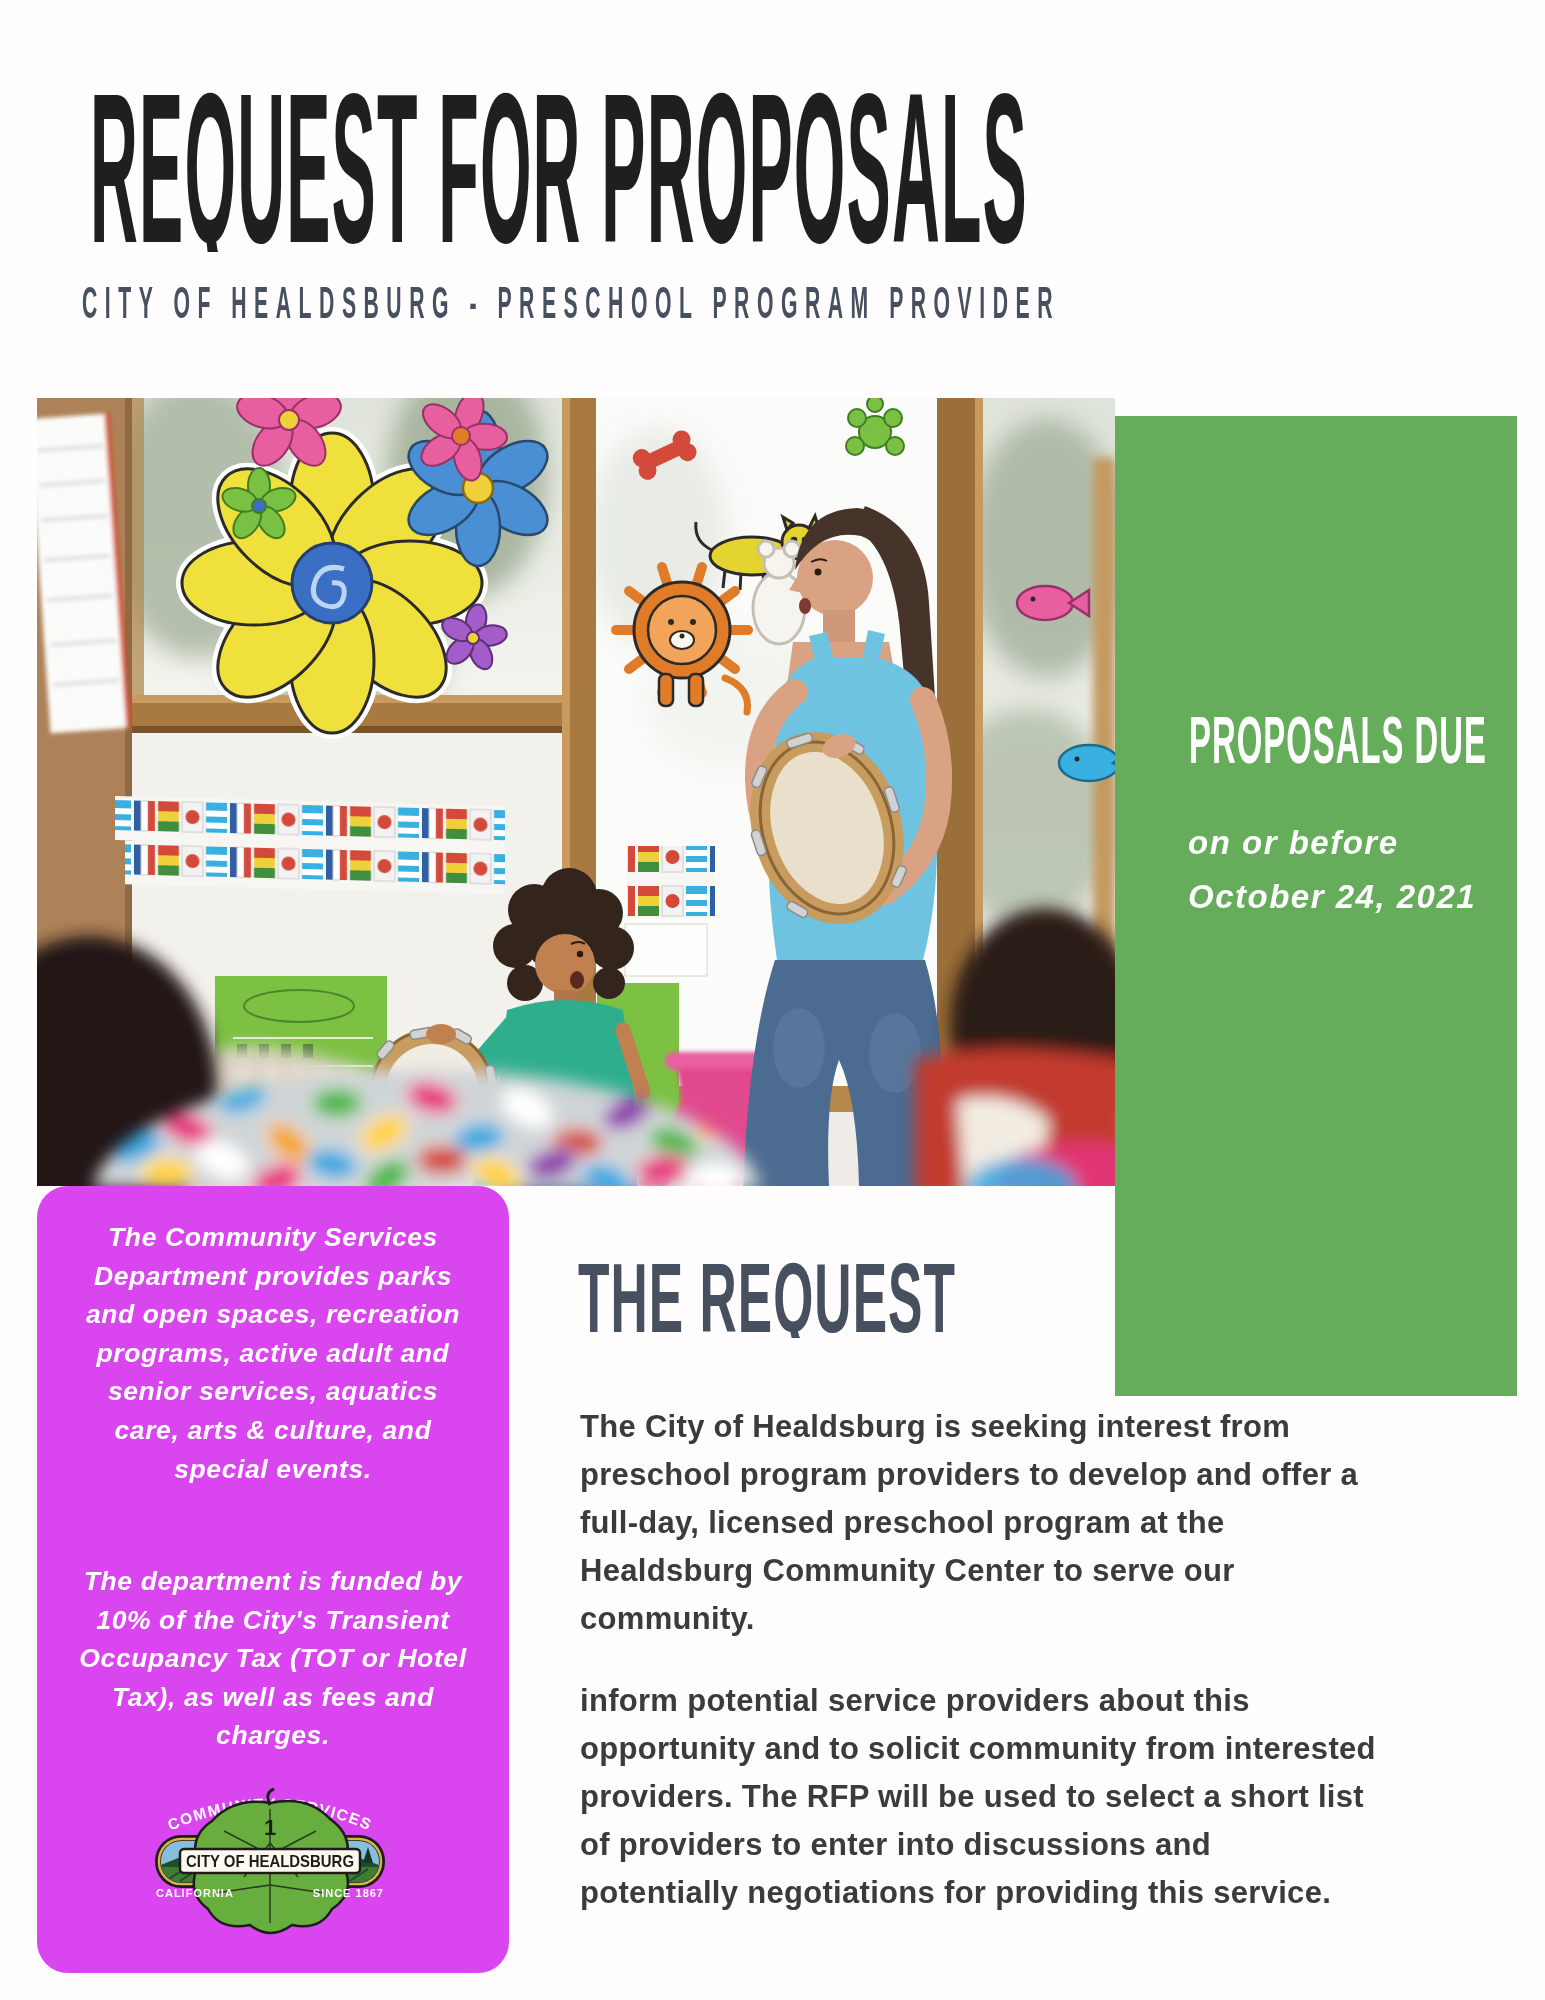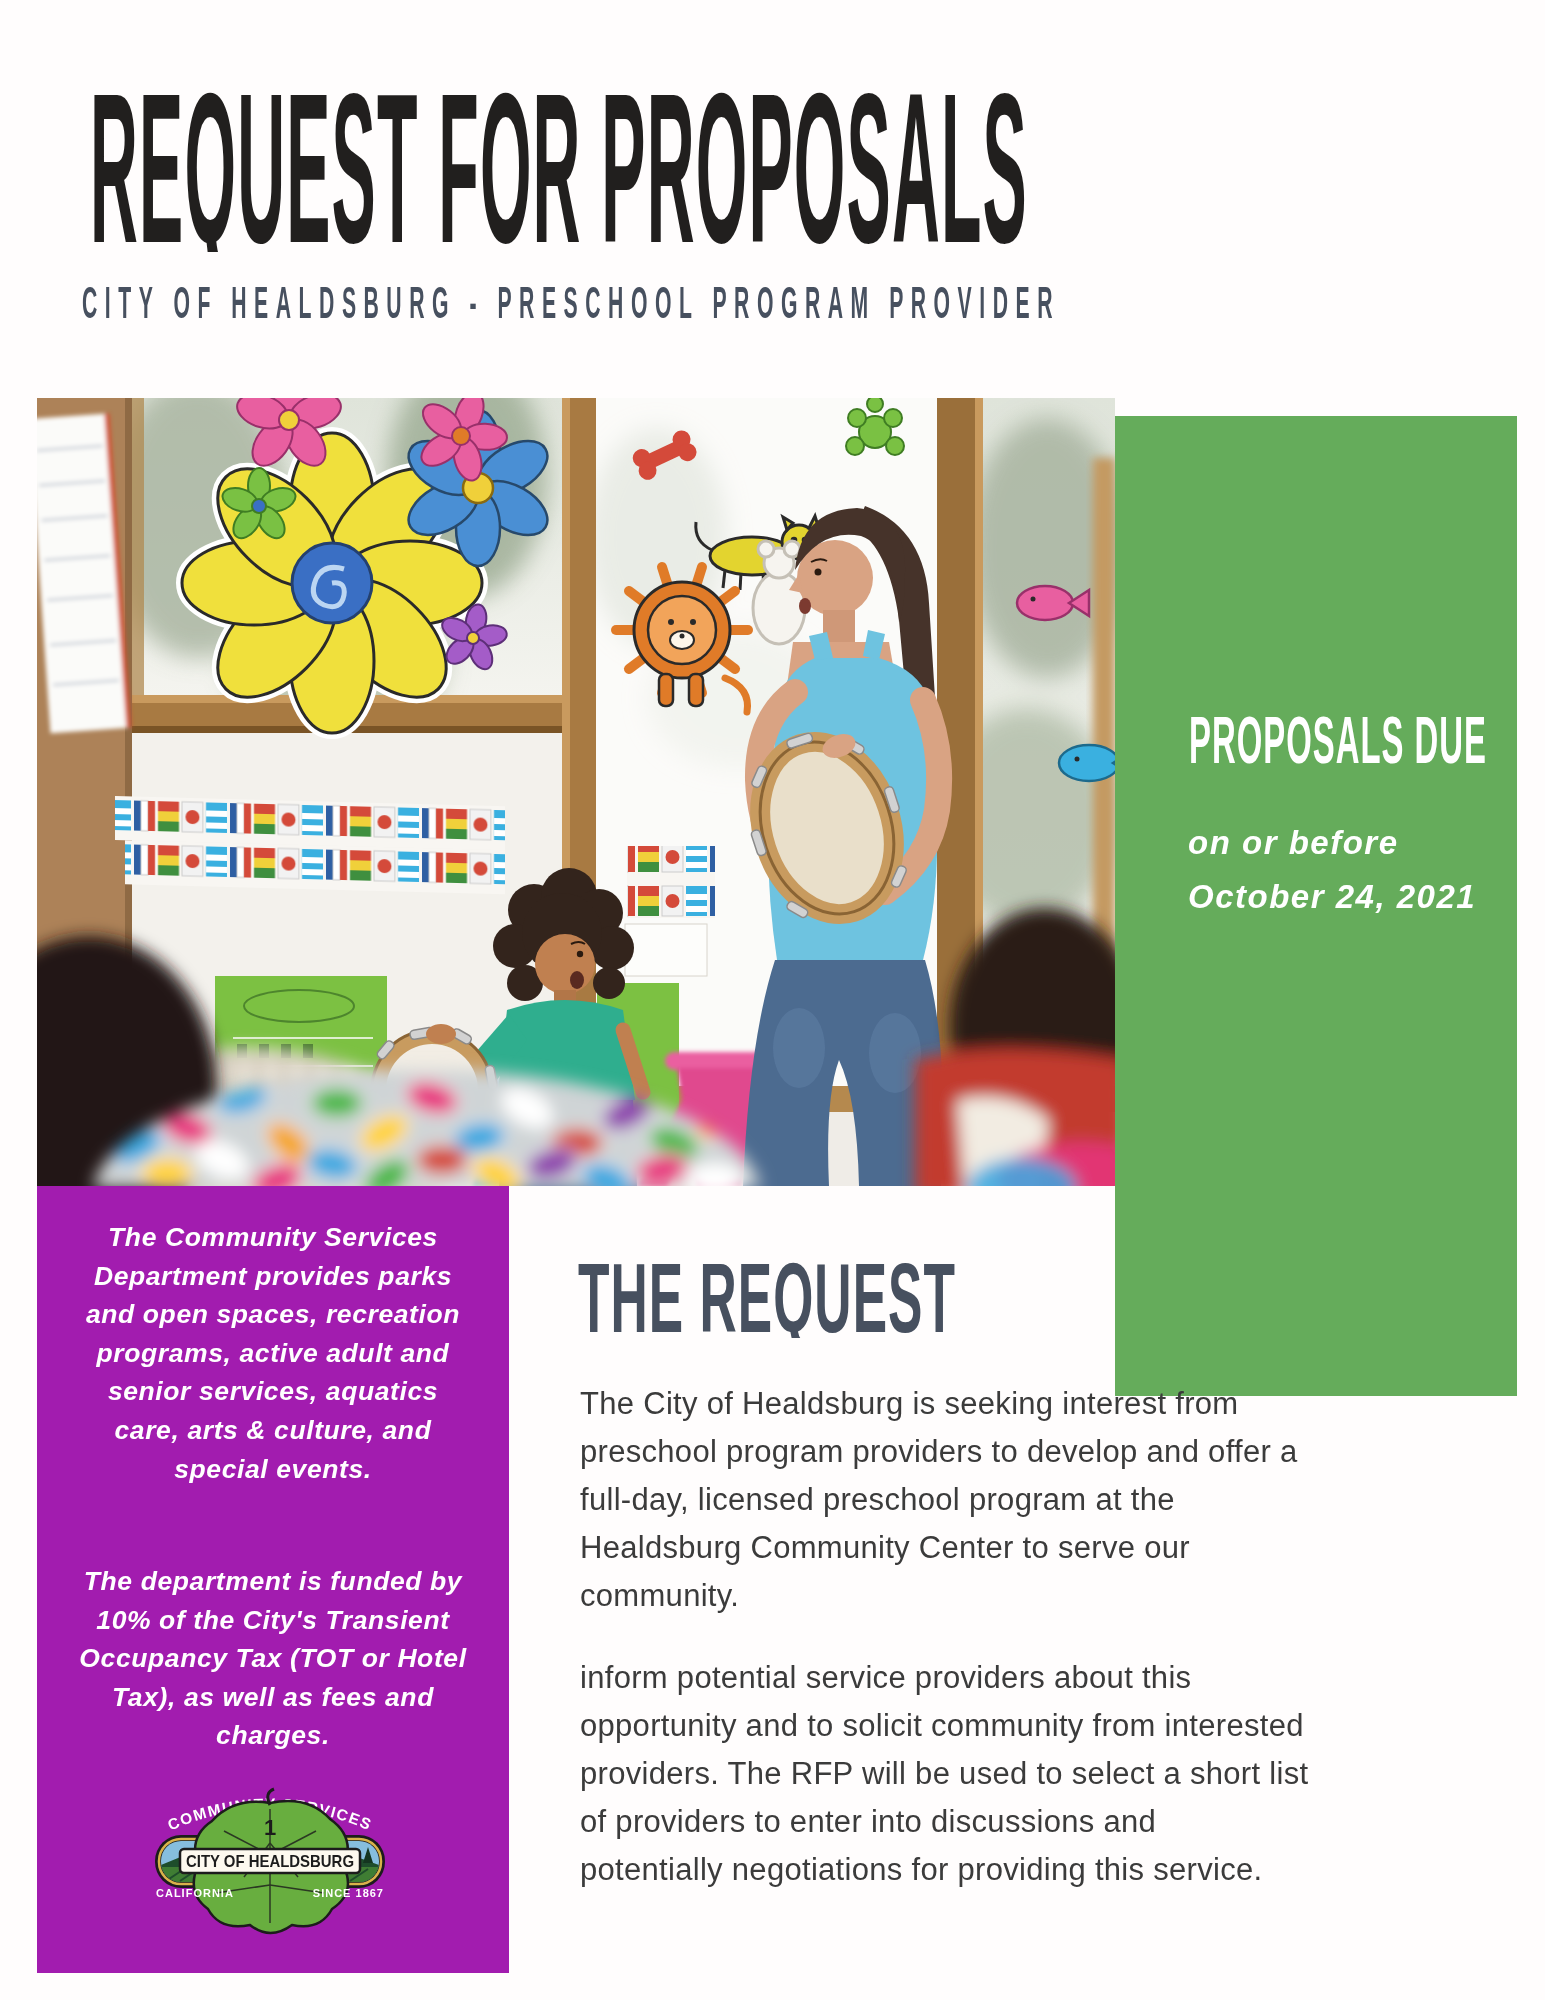--- a/index.html
+++ b/index.html
@@ -2,25 +2,25 @@
 <html><head>
 <meta charset="utf-8">
 <style>
   html,body{margin:0;padding:0;background:#9a9a9a;}
   .page{position:relative;width:1545px;height:2000px;background:#fffdfd;overflow:hidden;
         font-family:"Liberation Sans",sans-serif;margin:0 auto;}
   .abs{position:absolute;}
   .due-panel{position:absolute;left:1115px;top:416px;width:402px;height:980px;background:#65ac5b;}
   .due-line{position:absolute;left:73px;color:#fff;font-style:italic;font-weight:bold;
             font-size:33px;letter-spacing:1.5px;white-space:nowrap;}
-  .sidebar-box{position:absolute;left:37px;top:1186px;width:472px;height:787px;background:#a21caf;}
+  .sidebar-box{position:absolute;left:37px;top:1186px;width:472px;height:787px;background:#d946ef;border-radius:31px;}
   .sb-para{position:absolute;left:22px;right:22px;text-align:center;color:#fff;font-style:italic;
            font-weight:bold;font-size:26.5px;line-height:38.6px;letter-spacing:0.6px;}
-  .body-para{position:absolute;left:580px;color:#3b3b3b;font-weight:normal;font-size:31px;
-             line-height:48px;letter-spacing:0.3px;white-space:nowrap;}
+  .body-para{position:absolute;left:580px;color:#3b3b3b;font-weight:bold;font-size:31px;
+             line-height:48px;letter-spacing:0.3px;white-space:nowrap;margin-top:23px;}
   .line{display:block;}
   svg text{font-family:"Liberation Sans",sans-serif;}
 </style>
 </head>
 <body>
 
 <div class="page">
 
   <svg class="abs" style="left:88px;top:82px" width="944" height="170" viewBox="0 0 944 170">
     <text x="2" y="160" font-size="214" font-weight="bold" fill="#211f1e" letter-spacing="4" textLength="938" lengthAdjust="spacingAndGlyphs">REQUEST FOR PROPOSALS</text>

